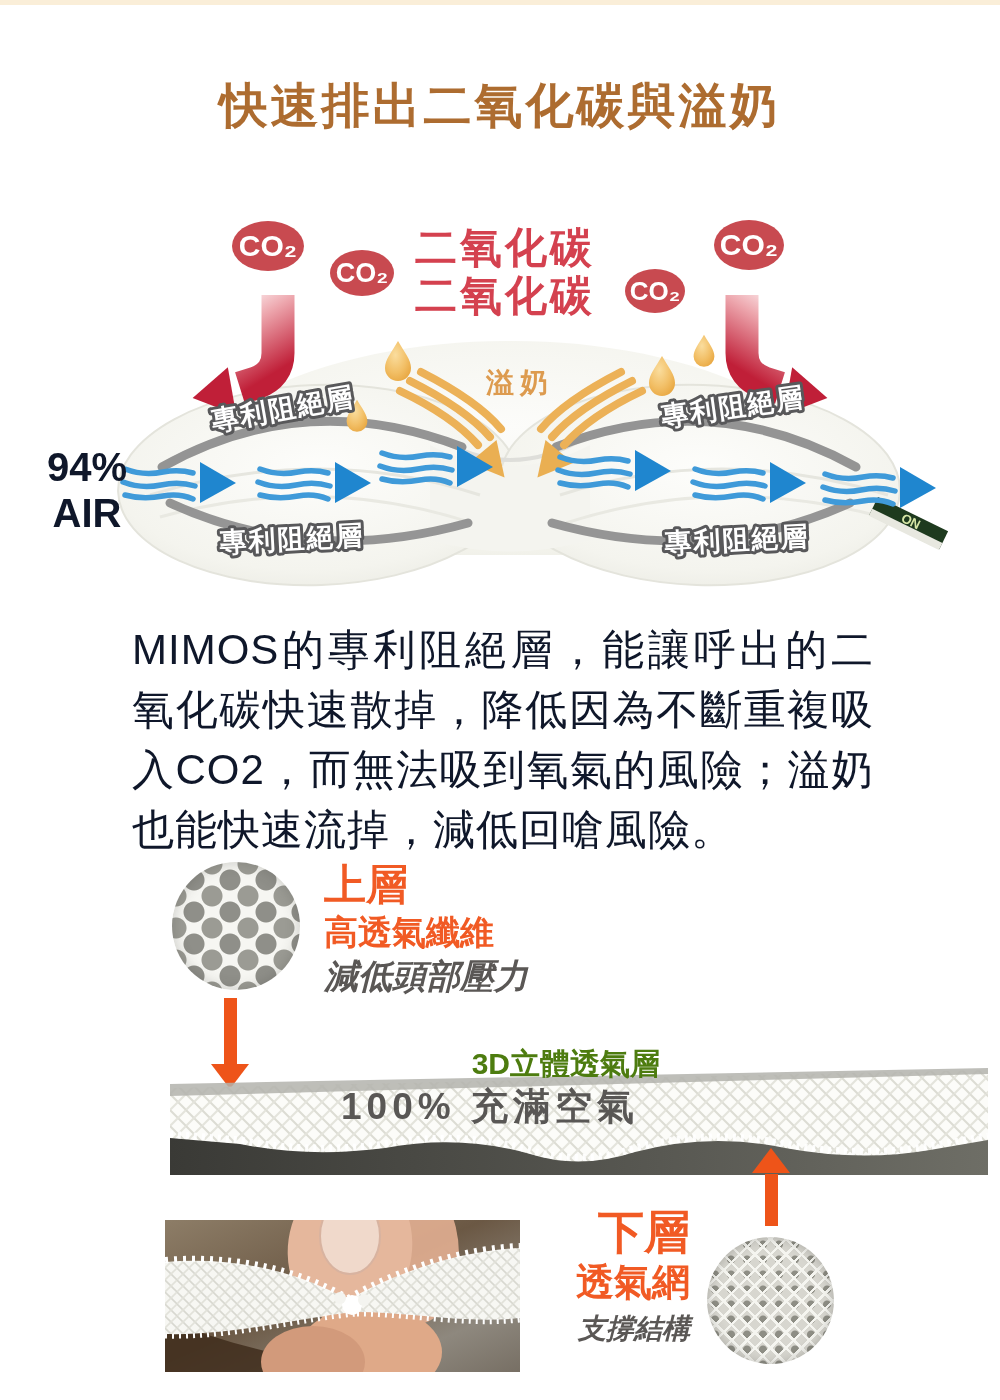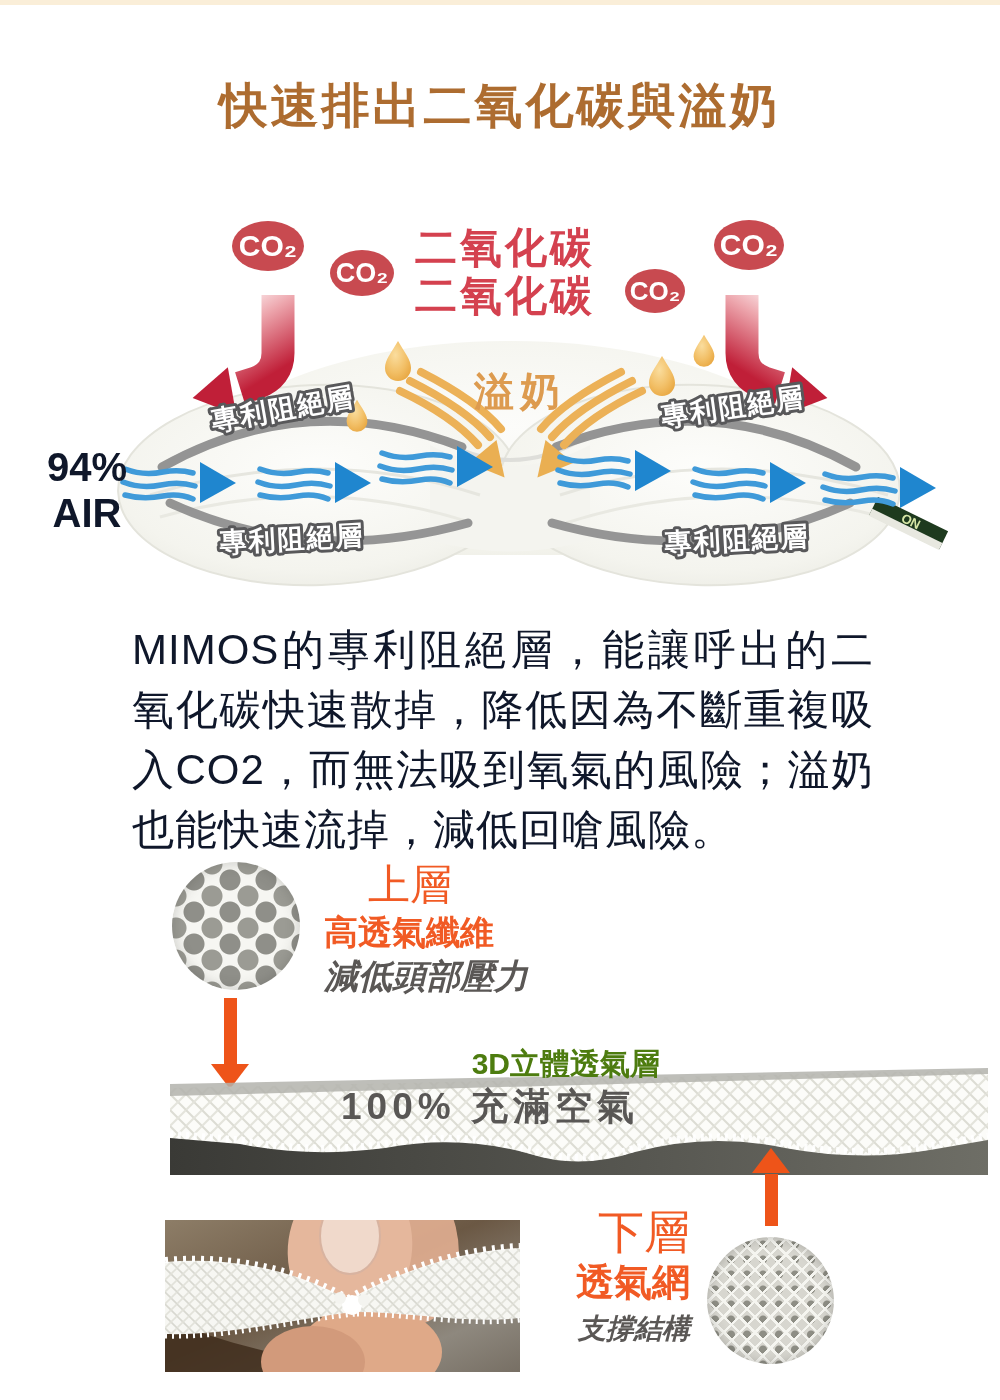--- a/index.html
+++ b/index.html
@@ -17,39 +17,39 @@
     display:flex;align-items:center;justify-content:center;}
   #co2-badge-1{left:232px;top:221px;width:72px;height:50px;font-size:30px;}
   #co2-badge-2{left:330px;top:250px;width:64px;height:46px;font-size:27px;}
   #co2-badge-3{left:625px;top:269px;width:60px;height:44px;font-size:26px;}
   #co2-badge-4{left:714px;top:220px;width:70px;height:50px;font-size:30px;}
 
   #diagram-heading{left:355px;top:224px;width:300px;text-align:center;
     color:#d4414f;font-weight:900;font-size:42px;line-height:48px;letter-spacing:3px;}
 
   #milk-label{left:440px;top:364px;width:160px;text-align:center;
-    color:#dd9b4f;font-weight:700;font-size:40px;letter-spacing:6px;}
+    color:#dd9b4f;font-weight:700;font-size:28px;letter-spacing:6px;}
 
   #air-label{left:28px;top:444px;width:118px;text-align:center;
     color:#0f172a;font-weight:900;font-size:40px;line-height:46px;}
 
   
   #description{left:132px;top:620px;width:742px;font-size:42px;line-height:60px;
     color:#0f172a;font-weight:500;letter-spacing:1px;text-align:justify;}
 
   
   #mesh-top{left:172px;top:862px;width:128px;height:128px;border-radius:50%;
     background-color:#f6f6f2;
     background-image:
       radial-gradient(circle, #8f8f89 0 10px, rgba(143,143,137,0) 11px),
       radial-gradient(circle, #9b9b94 0 10px, rgba(155,155,148,0) 11px);
     background-size:36px 32px,36px 32px;background-position:4px 2px,22px 18px;
     box-shadow:inset 0 0 14px rgba(60,60,55,.25);}
   #upper-text{left:324px;top:860px;width:400px;}
-  .feat-title{font-size:42px;font-weight:400;color:#f15a24;line-height:50px;margin-left:44px;}
+  .feat-title{font-size:42px;font-weight:700;color:#f15a24;line-height:50px;}
   .feat-sub{font-size:34px;font-weight:900;color:#f15a24;line-height:44px;}
   .feat-desc{font-size:34px;font-weight:700;color:#5a5755;line-height:44px;font-style:italic;}
 
   .arrow-line{background:#ee5419;width:13px;}
   #down-arrow-line{left:224px;top:998px;height:72px;}
   #down-arrow-head{left:211px;top:1064px;width:0;height:0;
     border-left:19px solid transparent;border-right:19px solid transparent;
     border-top:25px solid #ee5419;}
   #up-arrow-line{left:765px;top:1174px;height:52px;}
   #up-arrow-head{left:752px;top:1148px;width:0;height:0;

